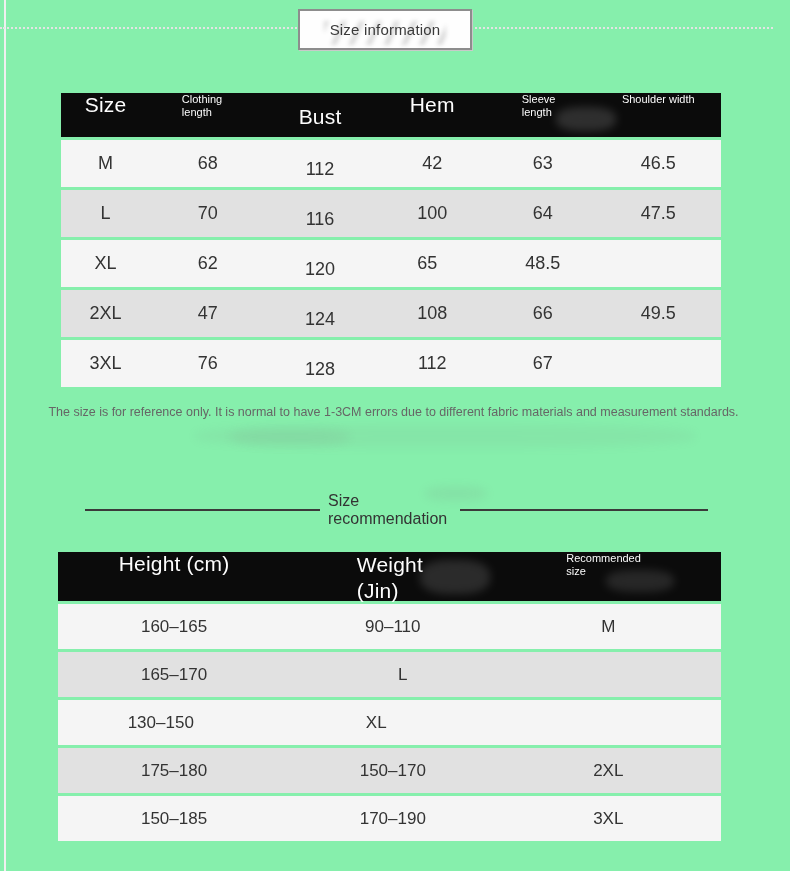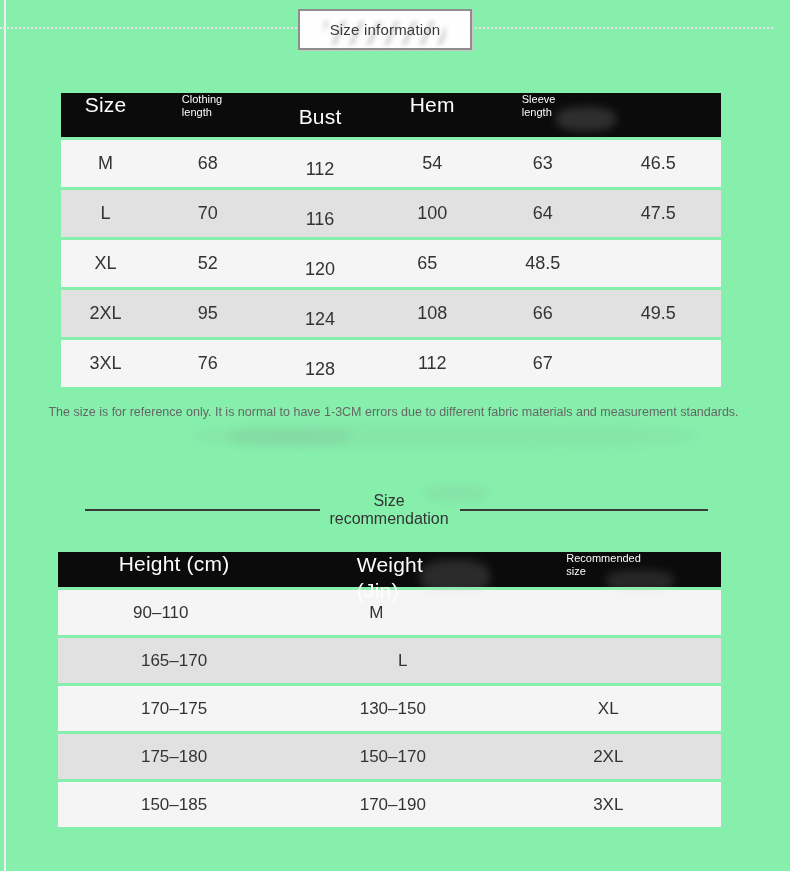--- a/index.html
+++ b/index.html
@@ -68,26 +68,26 @@
   
   .heading-row{
     position:absolute;left:0;top:492px;width:773px;
     display:flex;align-items:flex-start;
   }
   .rule{height:0;border-top:2px solid #3a3a3a;margin-top:17px;}
   .rule-left{margin-left:85px;width:235px;}
   .rule-right{width:248px;}
   .heading-text{
     width:122px;margin-left:8px;margin-right:10px;
-    font-size:16px;line-height:18px;color:#333;text-align:center;
+    font-size:16px;line-height:18px;color:#333;text-align:left;
   }
 
   
   .table2{left:58px;top:552px;width:663px;}
-  .table2 .tbl-header{height:35px;}
+  .table2 .tbl-header{height:49px;}
   .table2 .row{height:45px;font-size:17px;}
   .t2c0{width:35%;} .t2c1{width:31%;} .t2c2{width:34%;}
   .w-weight{width:72px;line-height:1.25;}
   .w-recsize{width:84px;}
 </style>
 </head>
 <body>
 
 <div class="canvas">
 
@@ -109,48 +109,49 @@
       <div class="smudge light" style="left:495px;top:14px;width:60px;height:24px;opacity:.18;"></div>
       <div class="cell t1c0 hdr-big">Size</div>
       <div class="cell t1c1 hdr-small">
           <span class="wrap w-clothing">Clothing length</span>
         </div>
       <div class="cell t1c2 hdr-big">Bust</div>
       <div class="cell t1c3 hdr-big">Hem</div>
       <div class="cell t1c4 hdr-small">
           <span class="wrap w-sleeve">Sleeve length</span>
         </div>
+      <div class="cell t1c5 hdr-small">Shoulder width</div>
     </div>
 
     <div class="row light">
       <div class="cell t1c0">M</div>
       <div class="cell t1c1">68</div>
       <div class="cell t1c2">112</div>
-      <div class="cell t1c3">54</div>
+      <div class="cell t1c3">42</div>
       <div class="cell t1c4">63</div>
       <div class="cell t1c5">46.5</div>
     </div>
     <div class="row shaded">
       <div class="cell t1c0">L</div>
       <div class="cell t1c1">70</div>
       <div class="cell t1c2">116</div>
       <div class="cell t1c3">100</div>
       <div class="cell t1c4">64</div>
       <div class="cell t1c5">47.5</div>
     </div>
     <div class="row light">
       <div class="cell t1c0">XL</div>
-      <div class="cell t1c1">52</div>
+      <div class="cell t1c1">62</div>
       <div class="cell t1c2">120</div>
       <div class="cell t1c4">65</div>
       <div class="cell t1c5">48.5</div>
     </div>
     <div class="row shaded">
       <div class="cell t1c0">2XL</div>
-      <div class="cell t1c1">95</div>
+      <div class="cell t1c1">47</div>
       <div class="cell t1c2">124</div>
       <div class="cell t1c3">108</div>
       <div class="cell t1c4">66</div>
       <div class="cell t1c5">49.5</div>
     </div>
     <div class="row light">
       <div class="cell t1c0">3XL</div>
       <div class="cell t1c1">76</div>
       <div class="cell t1c2">128</div>
       <div class="cell t1c3">112</div>
@@ -173,29 +174,29 @@
       <div class="cell t2c0 hdr-big">Height (cm)</div>
       <div class="cell t2c1 hdr-big">
           <span class="wrap w-weight">Weight (Jin)</span>
         </div>
       <div class="cell t2c2 hdr-small">
           <span class="wrap w-recsize">Recommended size</span>
         </div>
     </div>
 
     <div class="row light">
+      <div class="cell t2c0">160–165</div>
       <div class="cell t2c1">90–110</div>
       <div class="cell t2c2">M</div>
     </div>
     <div class="row shaded">
       <div class="cell t2c0">165–170</div>
       <div class="cell t2c2">L</div>
     </div>
     <div class="row light">
-      <div class="cell t2c0">170–175</div>
       <div class="cell t2c1">130–150</div>
       <div class="cell t2c2">XL</div>
     </div>
     <div class="row shaded">
       <div class="cell t2c0">175–180</div>
       <div class="cell t2c1">150–170</div>
       <div class="cell t2c2">2XL</div>
     </div>
     <div class="row light">
       <div class="cell t2c0">150–185</div>

